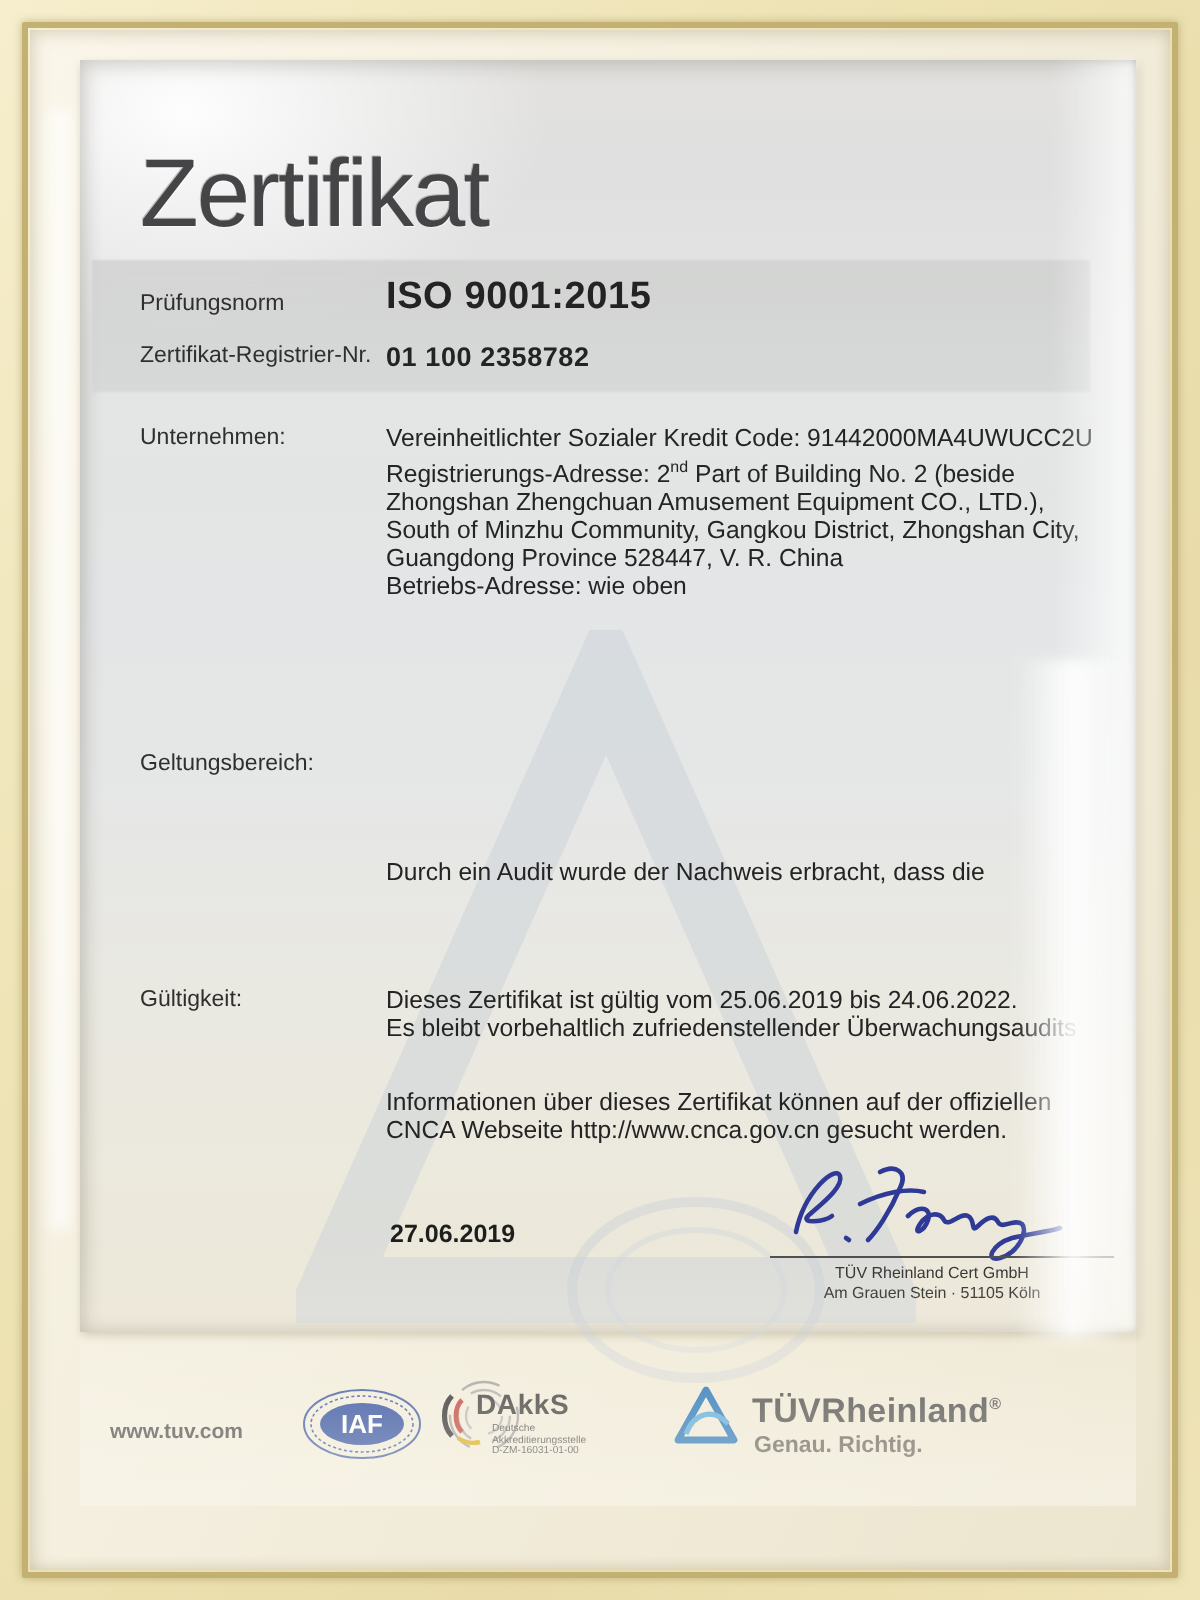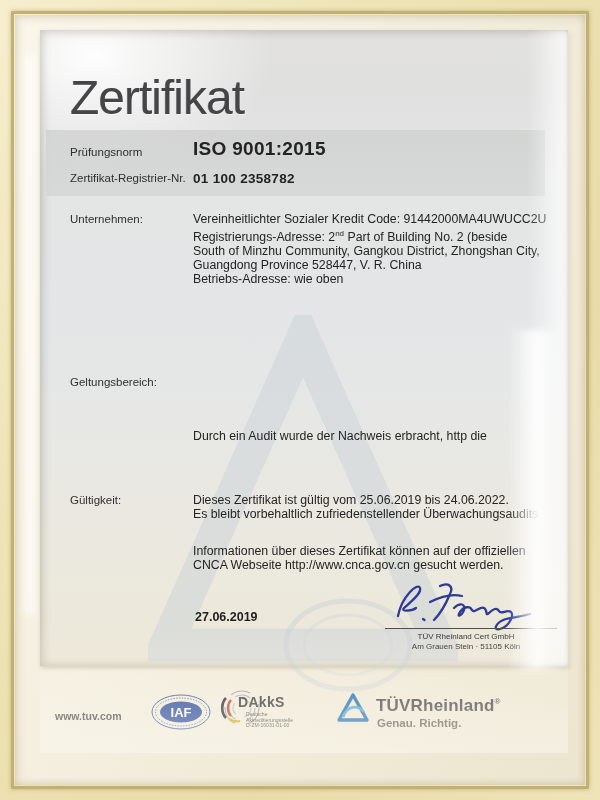--- a/index.html
+++ b/index.html
@@ -101,29 +101,30 @@
 
     <div class="label" style="top:142px;">Zertifikat-Registrier-Nr.</div>
     <div class="val reg-value">01 100 2358782</div>
 
     <div class="label" style="top:183px;">Unternehmen:</div>
     <div class="block" style="top:183px;">
       <div>Vereinheitlichter Sozialer Kredit Code: 91442000MA4UWUCC2U</div>
       <div>
         <span>Registrierungs-Adresse: 2</span><sup>nd</sup><span> Part of Building No. 2 (beside</span>
       </div>
+      <div>Zhongshan Zhengchuan Amusement Equipment CO., LTD.),</div>
       <div>South of Minzhu Community, Gangkou District, Zhongshan City,</div>
       <div>Guangdong Province 528447, V. R. China</div>
       <div>Betriebs-Adresse: wie oben</div>
     </div>
 
     <div class="label" style="top:346px;">Geltungsbereich:</div>
 
     <div class="block" style="top:400px;">
-      <div>Durch ein Audit wurde der Nachweis erbracht, http die</div>
+      <div>Durch ein Audit wurde der Nachweis erbracht, dass die</div>
     </div>
 
     <div class="label" style="top:464px;">Gültigkeit:</div>
     <div class="block" style="top:464px;">
       <div>Dieses Zertifikat ist gültig vom 25.06.2019 bis 24.06.2022.</div>
       <div>Es bleibt vorbehaltlich zufriedenstellender Überwachungsaudits</div>
     </div>
 
     <div class="block" style="top:515px;">
       <div>Informationen über dieses Zertifikat können auf der offiziellen</div>

